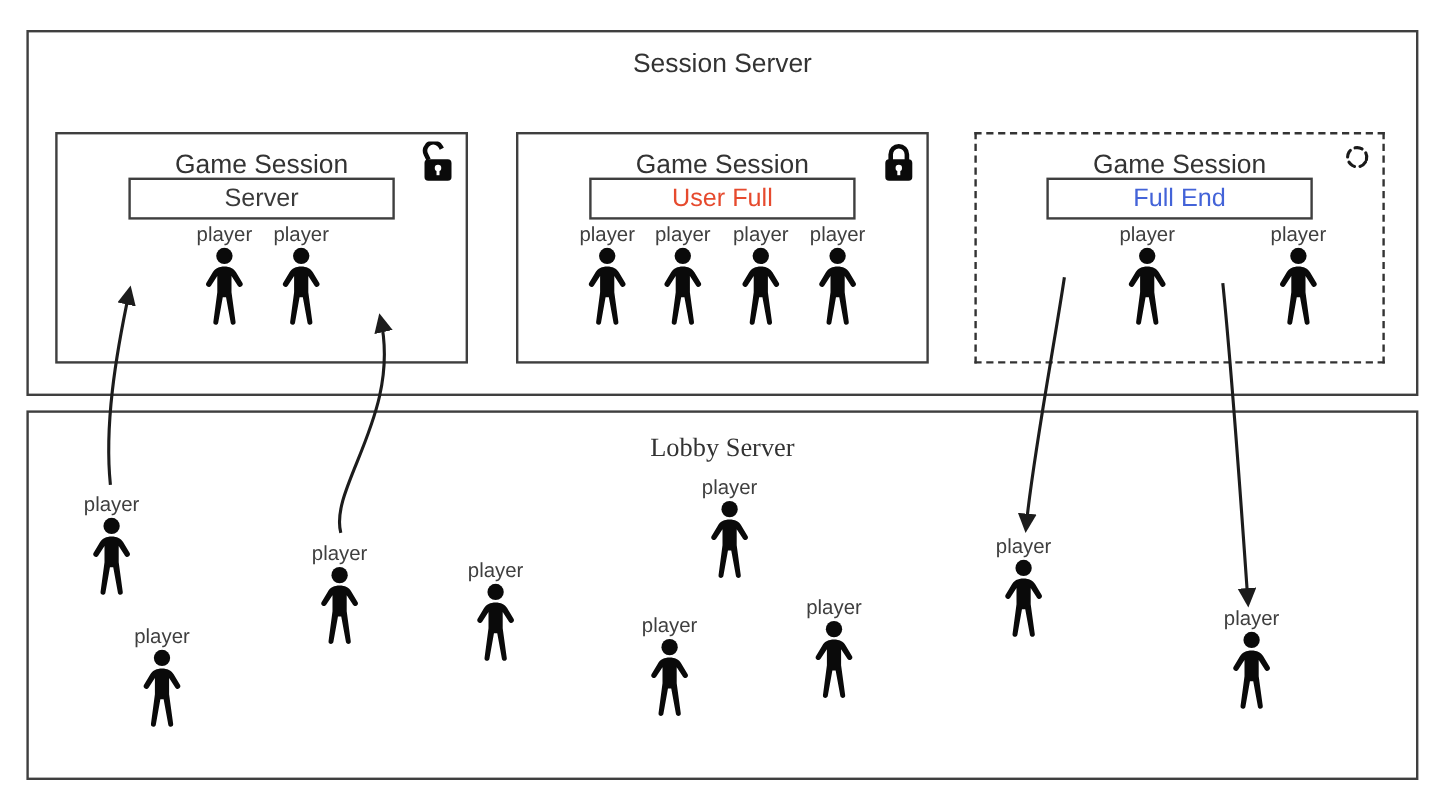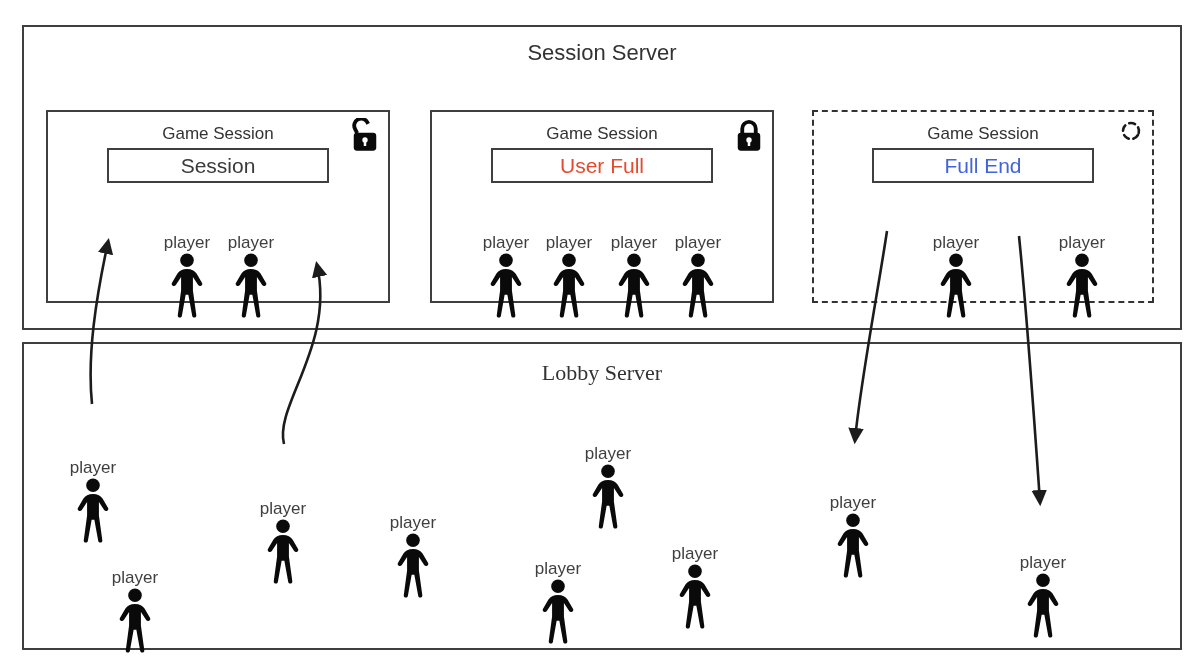--- a/index.html
+++ b/index.html
@@ -13,33 +13,33 @@
   .server-title{position:absolute;left:0;right:0;text-align:center;font-size:22px;color:#333333;}
   #session-server .server-title{top:13px;}
   #lobby-server .server-title{top:16px;font-family:Liberation Serif, serif;}
 
   .session-box{position:absolute;background:#ffffff;}
   .session-box.solid{border:2px solid #3f3f3f;}
   .session-box.dashed{border:2px dashed #333333;}
   #session-1{left:22px;top:83px;width:340px;height:189px;}   
   #session-2{left:406px;top:83px;width:340px;height:189px;}
   #session-3{left:788px;top:83px;width:338px;height:189px;}
-  .gs-title{position:absolute;top:12px;left:0;right:0;text-align:center;font-size:17px;color:#333333;}
+  .gs-title{position:absolute;top:12px;left:0;right:0;text-align:center;font-size:22px;color:#333333;}
   .status-box{
     position:absolute;top:36px;left:50%;transform:translateX(-50%);
     width:218px;height:31px;border:2px solid #3f3f3f;
     text-align:center;font-size:21px;line-height:31px;background:#fff;
   }
   .status-standby{color:#3a3a3a;}
   .status-red{color:#e64a2e;}
   .status-blue{color:#4363d8;}
   .corner-icon{position:absolute;top:6px;right:8px;}
 
   .player{position:absolute;width:64px;text-align:center;}
-  .player .p-label{font-size:17px;color:#3f3f3f;line-height:19px;margin-top:47px;}
+  .player .p-label{font-size:17px;color:#3f3f3f;line-height:19px;}
   .player svg{display:block;margin:1px auto 0;}
 
   
   .sp{top:74px;}
   #s1-p1{left:107px;} #s1-p2{left:171px;}
   #s2-p1{left:42px;}  #s2-p2{left:105px;} #s2-p3{left:170px;} #s2-p4{left:234px;}
   #s3-p1{left:110px;} #s3-p2{left:236px;}
 
   
   #lp1{left:61px;  top:411px;}
@@ -75,21 +75,21 @@
     <div class="session-box solid" id="session-1">
       <div class="gs-title">Game Session</div>
       <span class="corner-icon">
         <svg width="30" height="36" viewBox="0 0 26 32">
           <path d="M6,13.5 V9 a6.2,6.2 0 0 1 12.4,0 v1.4" fill="none" stroke="#0a0a0a" stroke-width="3.4" transform="rotate(-26 6 13.5)"></path>
           <rect x="3" y="13" width="20" height="16" rx="2.8" fill="#0a0a0a"></rect>
           <circle cx="13" cy="19.5" r="2.4" fill="#ffffff"></circle>
           <rect x="11.9" y="20.3" width="2.2" height="4.6" fill="#ffffff"></rect>
         </svg>
       </span>
-      <div class="status-box status-standby">Session</div>
+      <div class="status-box status-standby">Server</div>
       <div class="player sp" id="s1-p1">
         <div class="p-label">player</div>
         <svg width="40" height="66" viewBox="0 0 40 68">
             <use href="#person-shape"></use>
           </svg>
       </div>
       <div class="player sp" id="s1-p2">
         <div class="p-label">player</div>
         <svg width="40" height="66" viewBox="0 0 40 68">
             <use href="#person-shape"></use>

